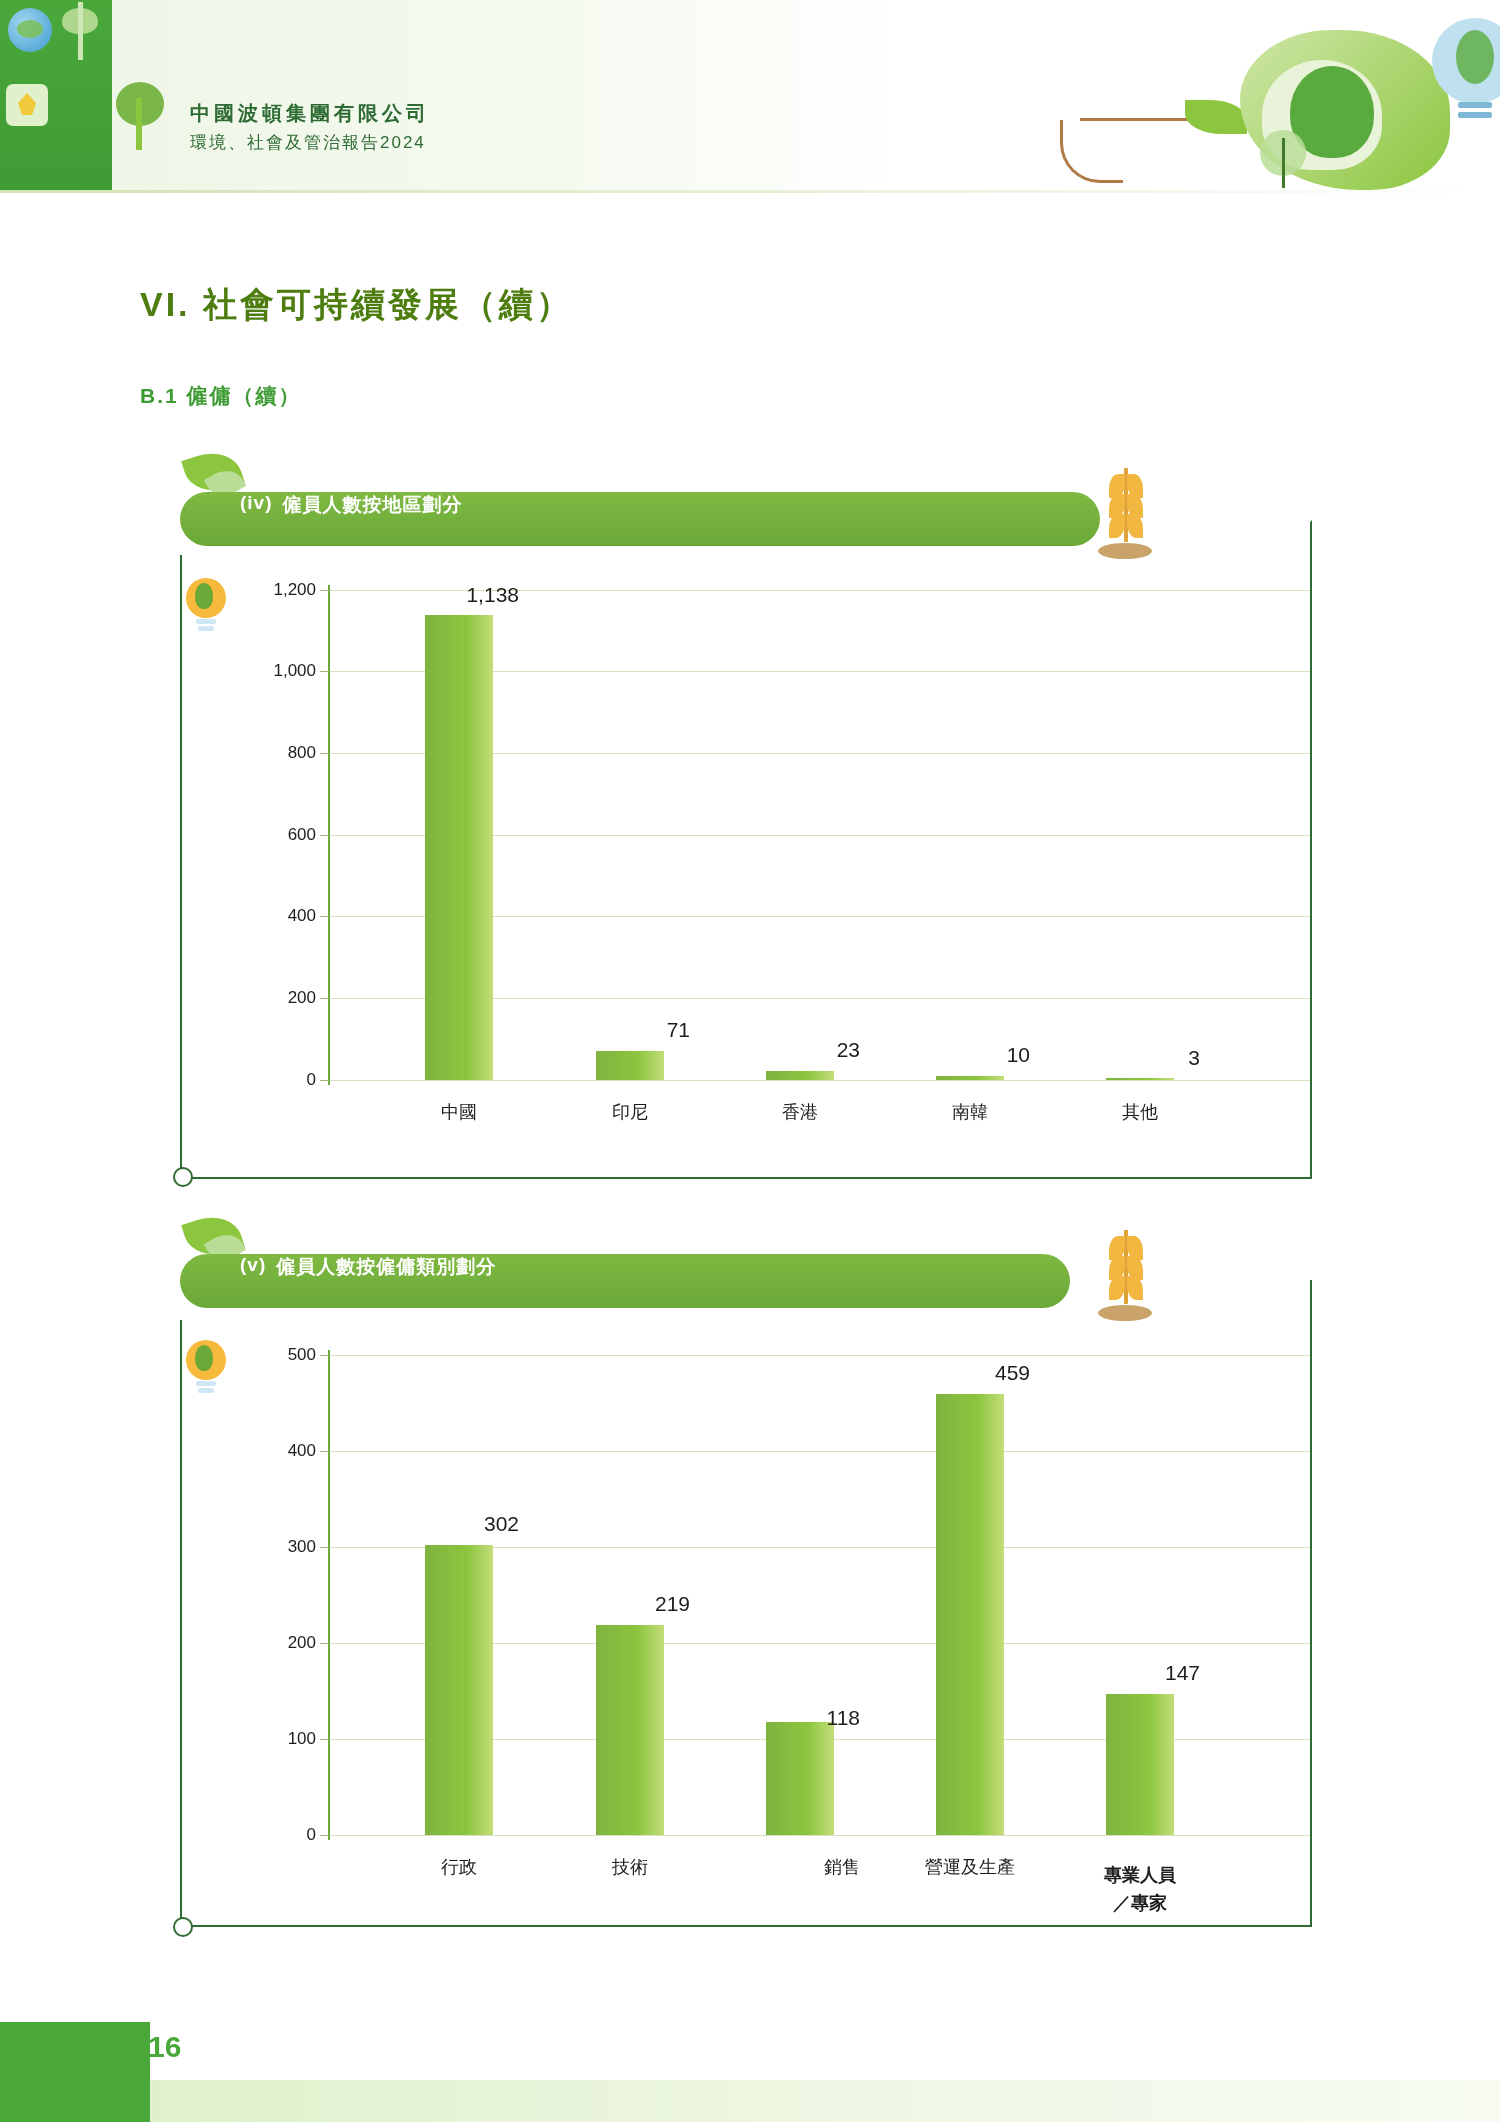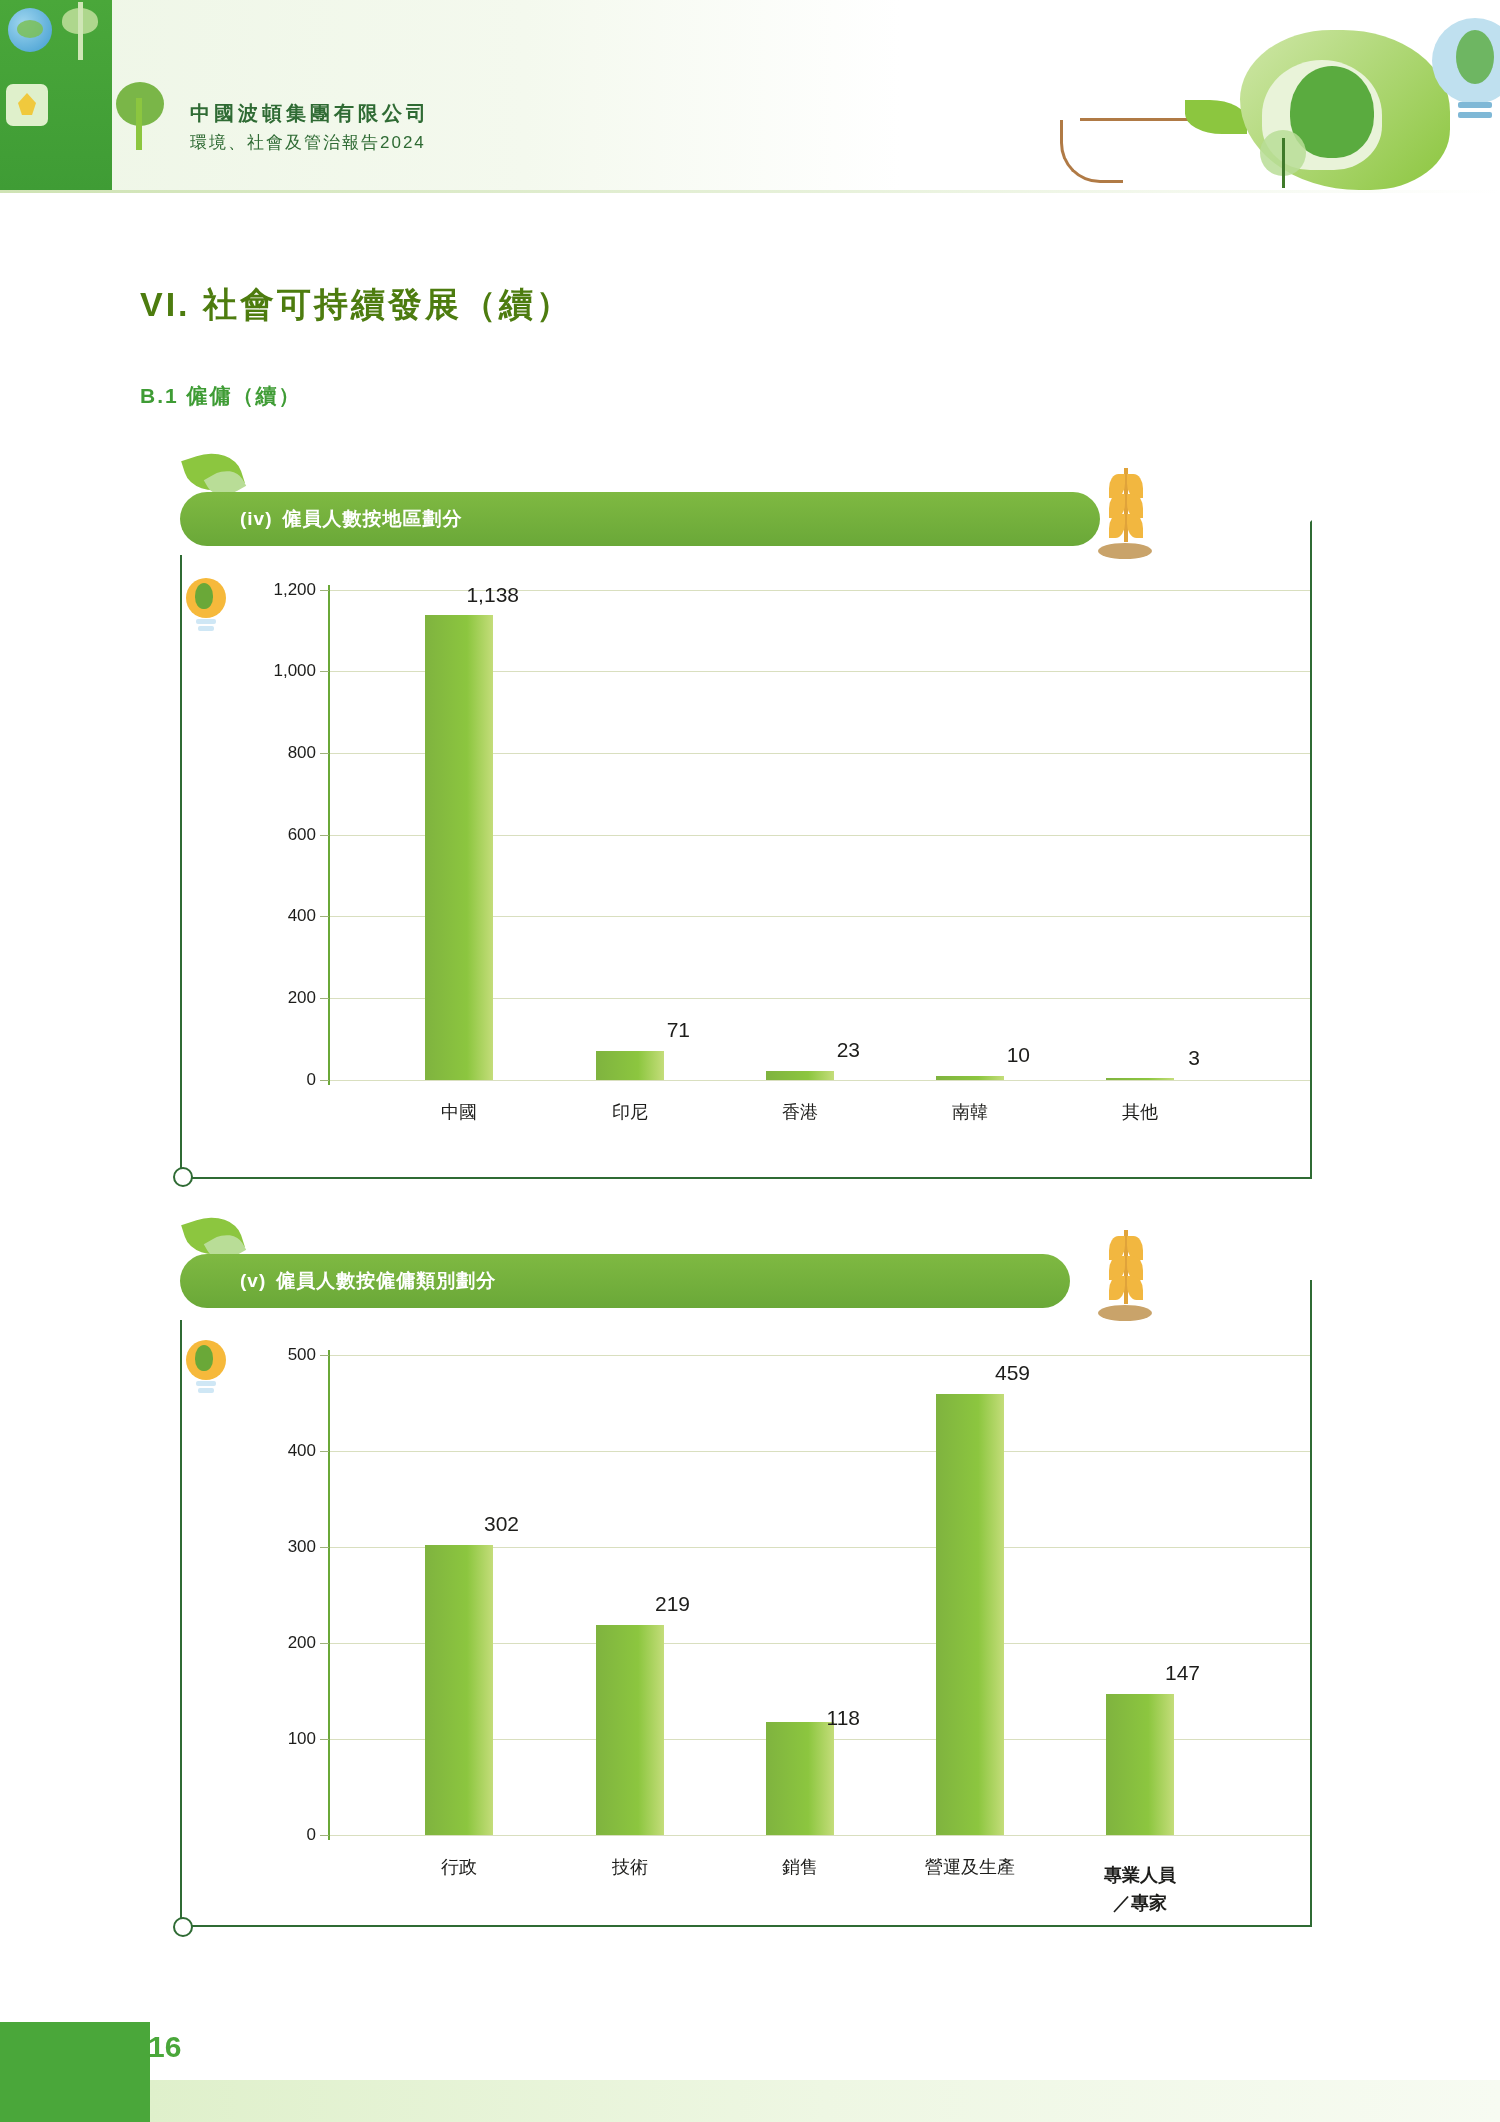--- a/index.html
+++ b/index.html
@@ -88,21 +88,21 @@
 
   
   .card{position:absolute;}
   .card-frame{
     position:absolute;border:2px solid #2f6b34;border-top:none;border-left:none;
   }
   .frame-left{position:absolute;width:2px;background:#2f6b34;}
   .pill{
     position:absolute;height:54px;border-radius:27px;
     background:linear-gradient(180deg,#7fb942 0%,#6aa838 100%);
-    display:flex;align-items:center;color:#ffffff;
+    display:flex;color:#ffffff;
     font-size:19px;font-weight:bold;letter-spacing:1px;padding-left:60px;box-sizing:border-box;
   }
   .pill .romanum{margin-right:10px;}
   .pill-leaf{
     position:absolute;width:54px;height:40px;border-radius:0 70% 0 70%;
     background:#8cc63f;transform:rotate(-18deg);
   }
   .pill-leaf2{
     position:absolute;width:34px;height:26px;border-radius:0 70% 0 70%;
     background:#b9dd97;transform:rotate(-30deg);
@@ -323,21 +323,21 @@
   <div class="bar" style="left:1106px;top:1694px;width:68px;height:141px;"></div>
 
   <div class="bar-val" style="left:399px;top:1512px;width:120px;">302</div>
   <div class="bar-val" style="left:570px;top:1592px;width:120px;">219</div>
   <div class="bar-val" style="left:740px;top:1689px;width:120px;margin-top:17px;">118</div>
   <div class="bar-val" style="left:910px;top:1361px;width:120px;">459</div>
   <div class="bar-val" style="left:1080px;top:1661px;width:120px;">147</div>
 
   <div class="xlab" style="left:399px;top:1853px;width:120px;">行政</div>
   <div class="xlab" style="left:570px;top:1853px;width:120px;">技術</div>
-  <div class="xlab" style="left:740px;top:1853px;width:120px;">銷售</div>
+  <div class="xlab" style="left:782px;top:1853px;width:120px;">銷售</div>
   <div class="xlab" style="left:890px;top:1853px;width:160px;">營運及生產</div>
   <div class="xlab" style="left:1070px;top:1861px;width:140px;white-space:pre-line;font-weight:bold;">專業人員
 ／專家</div>
 </div>
 
 <div class="footer-bar"></div>
 <div class="footer-green"></div>
 <div class="page-num">16</div>
 
 </body></html>

